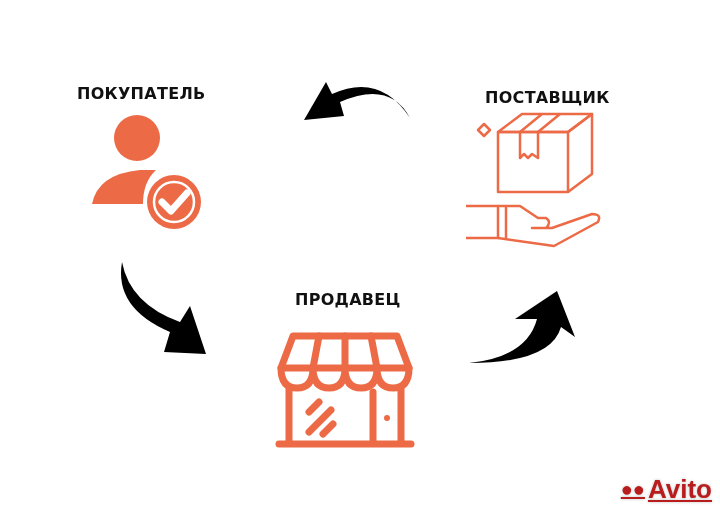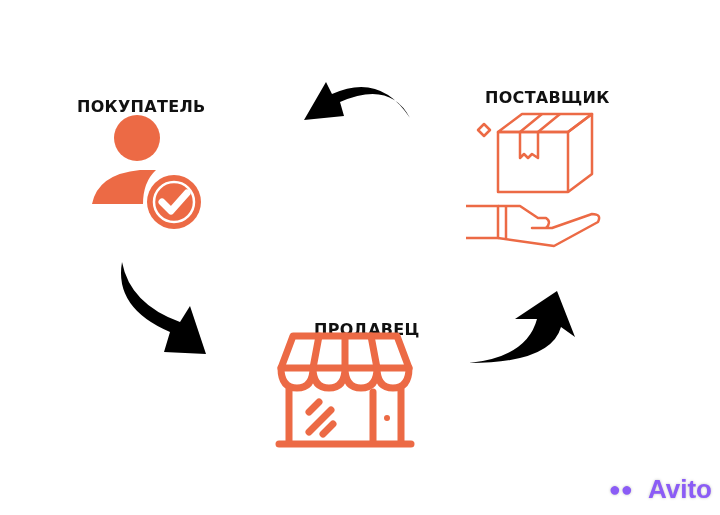--- a/index.html
+++ b/index.html
@@ -1,24 +1,24 @@
 <!DOCTYPE html>
 <html><head>
 <meta charset="utf-8">
 <style>
   html,body{margin:0;padding:0;background:#ffffff;}
   body{width:720px;height:515px;position:relative;overflow:hidden;font-family:"DejaVu Sans","Liberation Sans",sans-serif;}
   .label{position:absolute;font-weight:bold;color:#111;font-size:16px;letter-spacing:0.3px;white-space:nowrap;}
   .icon{position:absolute;}
-  .watermark{position:absolute;right:8px;bottom:10px;font-family:"Liberation Sans",sans-serif;font-weight:bold;font-size:26px;color:#8b5cf6;text-shadow:0 0 3px rgba(0,0,0,0.25);display:flex;align-items:center;gap:15px;}
+  .watermark{position:absolute;right:8px;bottom:10px;font-family:"Liberation Sans",sans-serif;font-weight:bold;font-size:26px;color:#b91c1c;text-shadow:0 0 3px rgba(0,0,0,0.25);display:flex;align-items:center;gap:3px;text-decoration:underline;}
 </style>
 </head>
 <body>
 
-<div class="label" style="left:77px;top:97px;">ПОКУПАТЕЛЬ</div>
+<div class="label" style="left:77px;top:84px;">ПОКУПАТЕЛЬ</div>
 <svg class="icon" style="left:88px;top:112px;" width="125" height="120" viewBox="0 0 125 120">
   <circle cx="49" cy="26" r="23" fill="#ec6a45"></circle>
   <path d="M4 92 Q10 62 52 58 L68 58 Q55 70 55 92 Z" fill="#ec6a45"></path>
   <circle cx="86" cy="90" r="27" fill="#ec6a45"></circle>
   <circle cx="86" cy="90" r="20" fill="none" stroke="#fff" stroke-width="2.5"></circle>
   <path d="M74 90 L83 99 L99 81" fill="none" stroke="#fff" stroke-width="7" stroke-linecap="round" stroke-linejoin="round"></path>
 </svg>
 
 <div class="label" style="left:485px;top:88px;text-align:right;">ПОСТАВЩИК</div>
 <svg class="icon" style="left:462px;top:110px;" width="160" height="145" viewBox="0 0 160 145">
@@ -28,21 +28,21 @@
     <path d="M36 22 L106 22 L106 82 L36 82 Z"></path>
     <path d="M106 22 L130 4 L130 64 L106 82"></path>
     <path d="M58 22 L80 4 M76 22 L98 4"></path>
     <path d="M58 22 L58 48 L62 44 L66 48 L70 44 L76 48 L76 22"></path>
     <path d="M4 96 L36 96 L36 128 L4 128"></path>
     <path d="M36 96 L58 96 L76 108 L84 108 Q90 112 84 118 L70 118 L90 118 L130 104 Q140 104 136 112 L92 136 L36 128"></path>
     <path d="M44 96 L44 128"></path>
   </g>
 </svg>
 
-<div class="label" style="left:295px;top:320px;margin-left:19px;">ПРОДАВЕЦ</div>
+<div class="label" style="left:295px;top:290px;">ПРОДАВЕЦ</div>
 <svg class="icon" style="left:275px;top:330px;" width="140" height="125" viewBox="0 0 140 125">
   <g fill="none" stroke="#ec6a45" stroke-width="7" stroke-linejoin="round" stroke-linecap="round">
     <path d="M18 6 L122 6 L134 38 L6 38 Z"></path>
     <path d="M44 6 L38 38 M70 6 L70 38 M96 6 L102 38"></path>
     <path d="M6 38 Q6 58 22 58 Q38 58 38 38 Q38 58 54 58 Q70 58 70 38 Q70 58 86 58 Q102 58 102 38 Q102 58 118 58 Q134 58 134 38"></path>
     <path d="M14 58 L14 112 M126 58 L126 112"></path>
     <path d="M98 62 L98 112"></path>
     <path d="M4 114 L136 114"></path>
     <path d="M34 82 L44 72 M34 102 L56 80 M48 104 L58 94"></path>
   </g>

